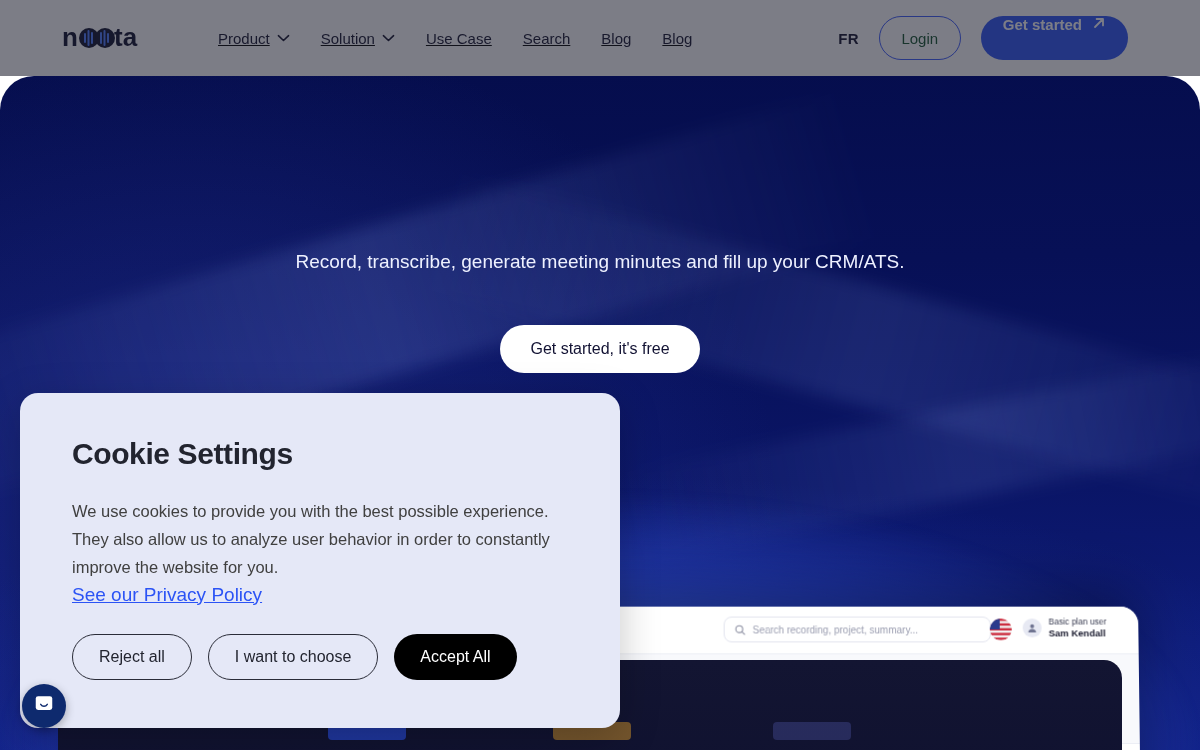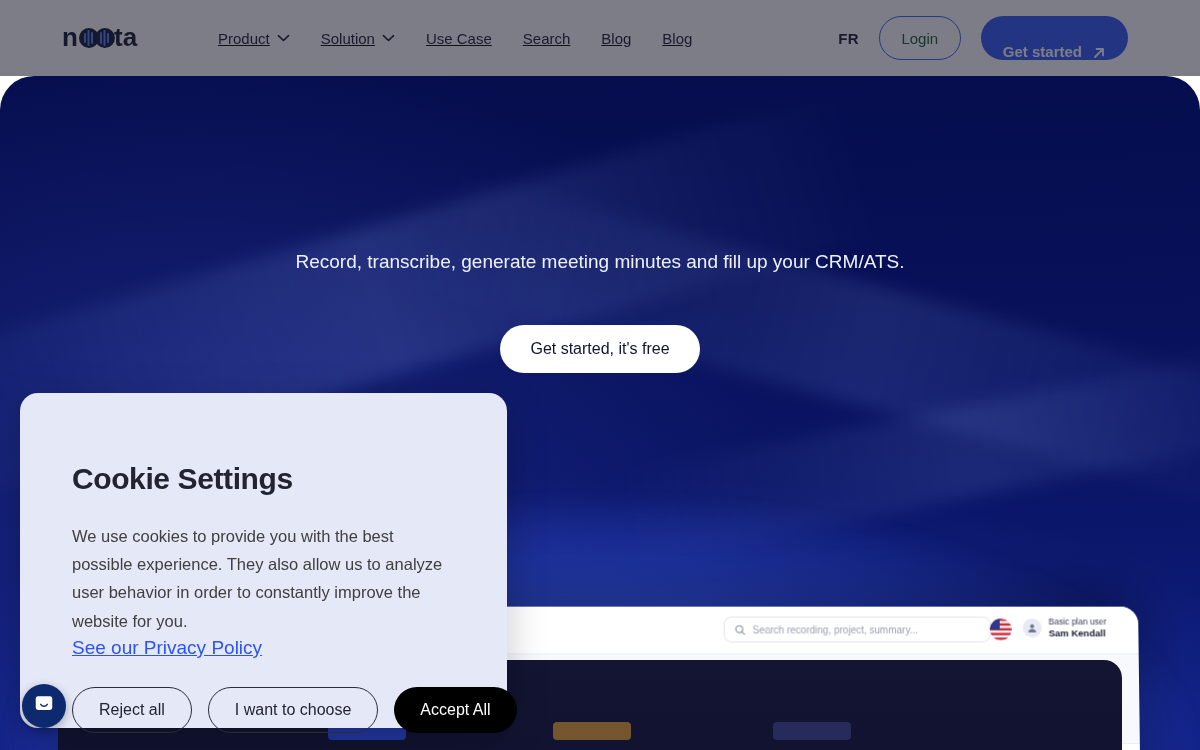--- a/index.html
+++ b/index.html
@@ -37,21 +37,21 @@
   .btn-login {
     width:82px; height:44px; border-radius:999px;
     border:1.5px solid #3b5bfd; color:#14532d; background:transparent;
     font-size:15px; font-family:inherit; cursor:pointer;
     display:flex; align-items:center; justify-content:center;
   }
   .btn-getstarted {
     height:44px; padding:0 22px; border-radius:999px; border:none;
     background:#2b53f5; color:#fff; font-size:15px; font-weight:700;
     font-family:inherit; cursor:pointer;
-    display:flex; align-items:flex-end; gap:10px;
+    display:flex; align-items:flex-start; gap:10px;
   }
   .btn-getstarted .arrow { width:14px; height:14px; }
 
   
   .hero {
     position:absolute; top:76px; left:0; width:1200px; height:674px;
     border-radius:34px 34px 0 0; overflow:hidden;
     background:
       radial-gradient(1100px 420px at 50% 104%, rgba(58,93,220,0.88) 0%, rgba(30,52,160,0.35) 45%, rgba(10,17,80,0) 72%),
       radial-gradient(900px 700px at 16% 60%, rgba(46,62,170,0.40) 0%, rgba(10,17,80,0) 65%),
@@ -129,22 +129,22 @@
 
   .dark-panel {
     position:absolute; z-index:4; left:58px; top:660px; width:1064px; height:120px;
     background:linear-gradient(180deg,#131532 0%,#101230 100%);
     border-radius:18px 18px 0 0;
   }
   .dp-chip { position:absolute; top:62px; height:18px; border-radius:4px; opacity:.55; }
 
   
   .cookie {
-    position:absolute; z-index:20; left:20px; top:393px; width:487px; height:335px;
-    background:#e5e8f7; border-radius:18px; padding:69px 52px 0 52px;
+    position:absolute; z-index:20; left:20px; top:393px; width:600px; height:335px;
+    background:#e5e8f7; border-radius:18px; padding:44px 52px 0 52px;
     box-shadow:0 10px 40px rgba(0,0,0,0.22);
   }
   .cookie h2 { font-size:30px; font-weight:700; color:#22242f; letter-spacing:-.4px; }
   .cookie p { margin-top:26px; font-size:16.5px; line-height:1.71; color:#404040; max-width:500px; }
   .cookie a { display:inline-block; margin-top:2px; font-size:19px; color:#2b53f5; text-decoration:underline; cursor:pointer; }
   .cookie-btns { margin-top:28px; display:flex; gap:16px; }
   .ck-btn {
     height:46px; border-radius:999px; font-size:16px; font-family:inherit; cursor:pointer;
     display:flex; align-items:center; justify-content:center; padding:0 26px; white-space:nowrap;
   }

